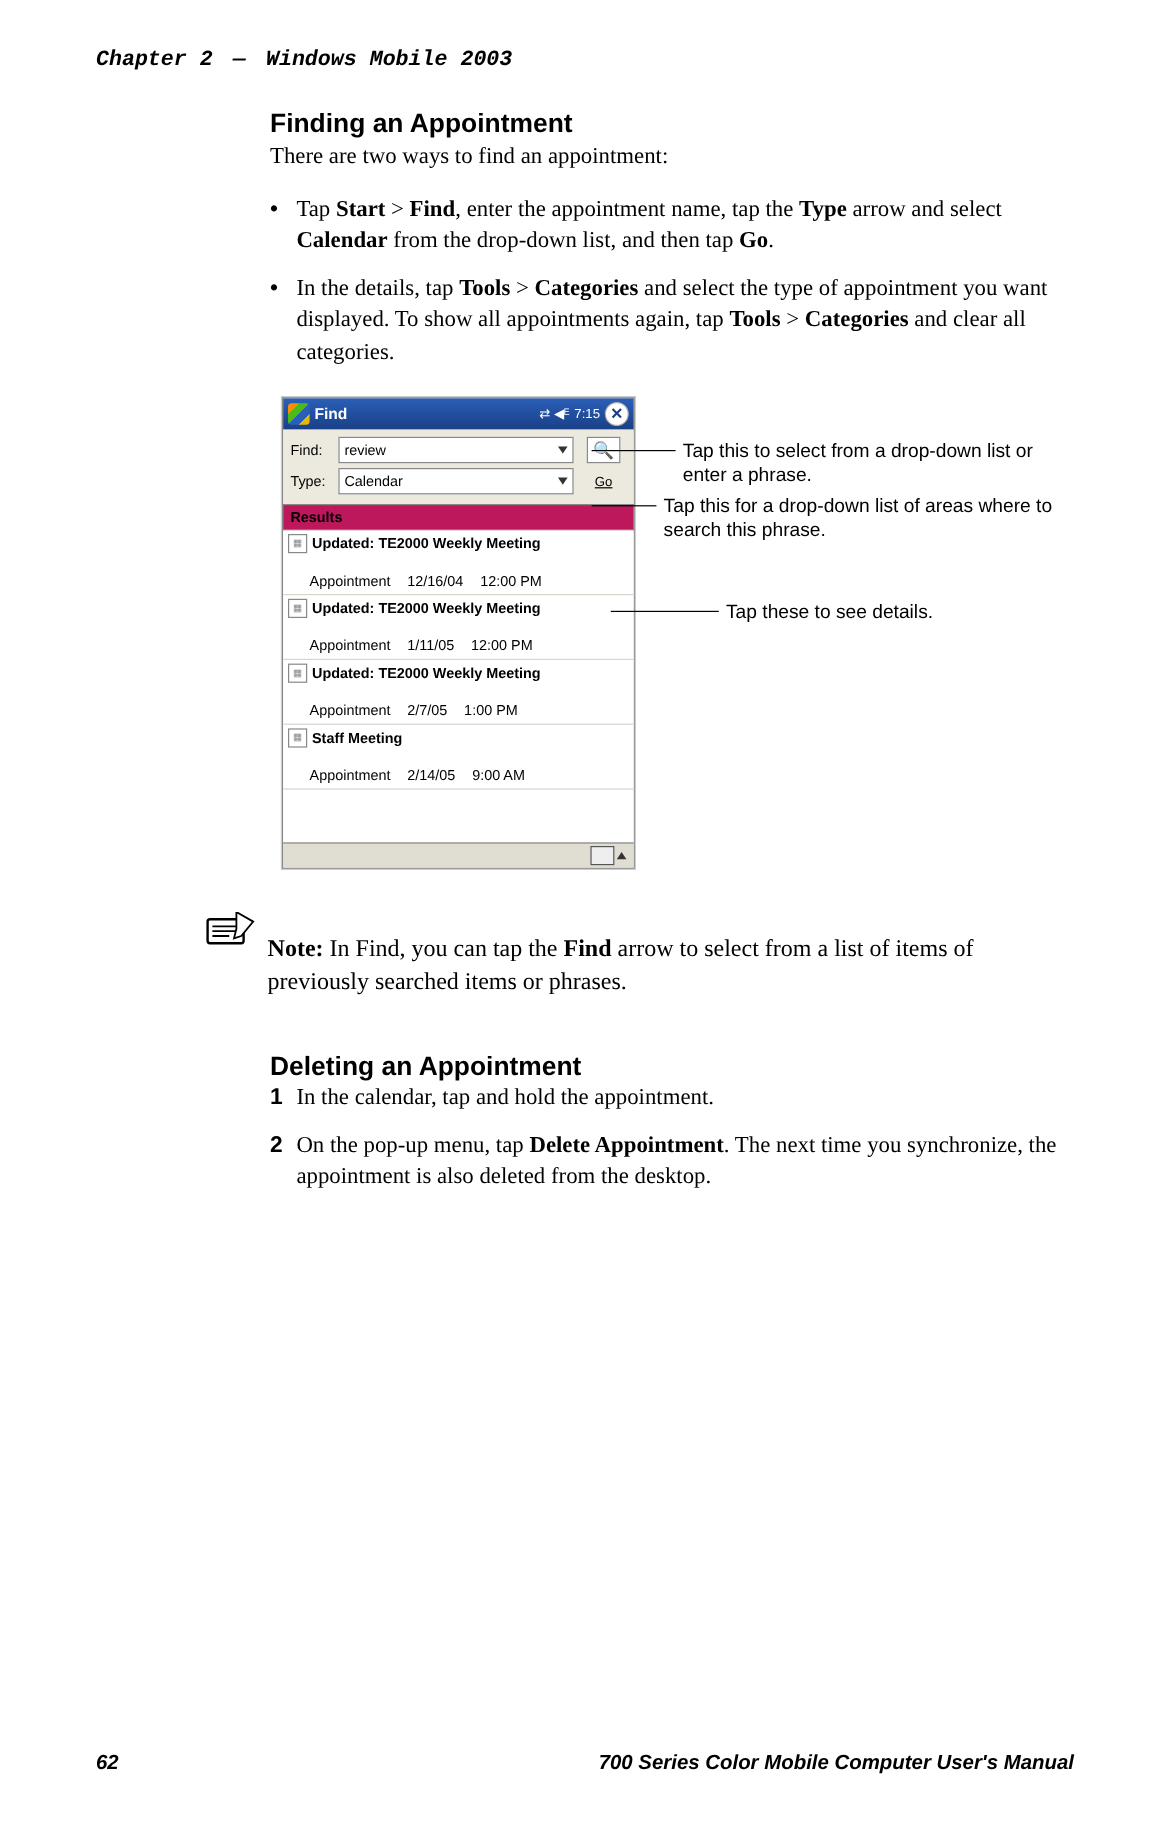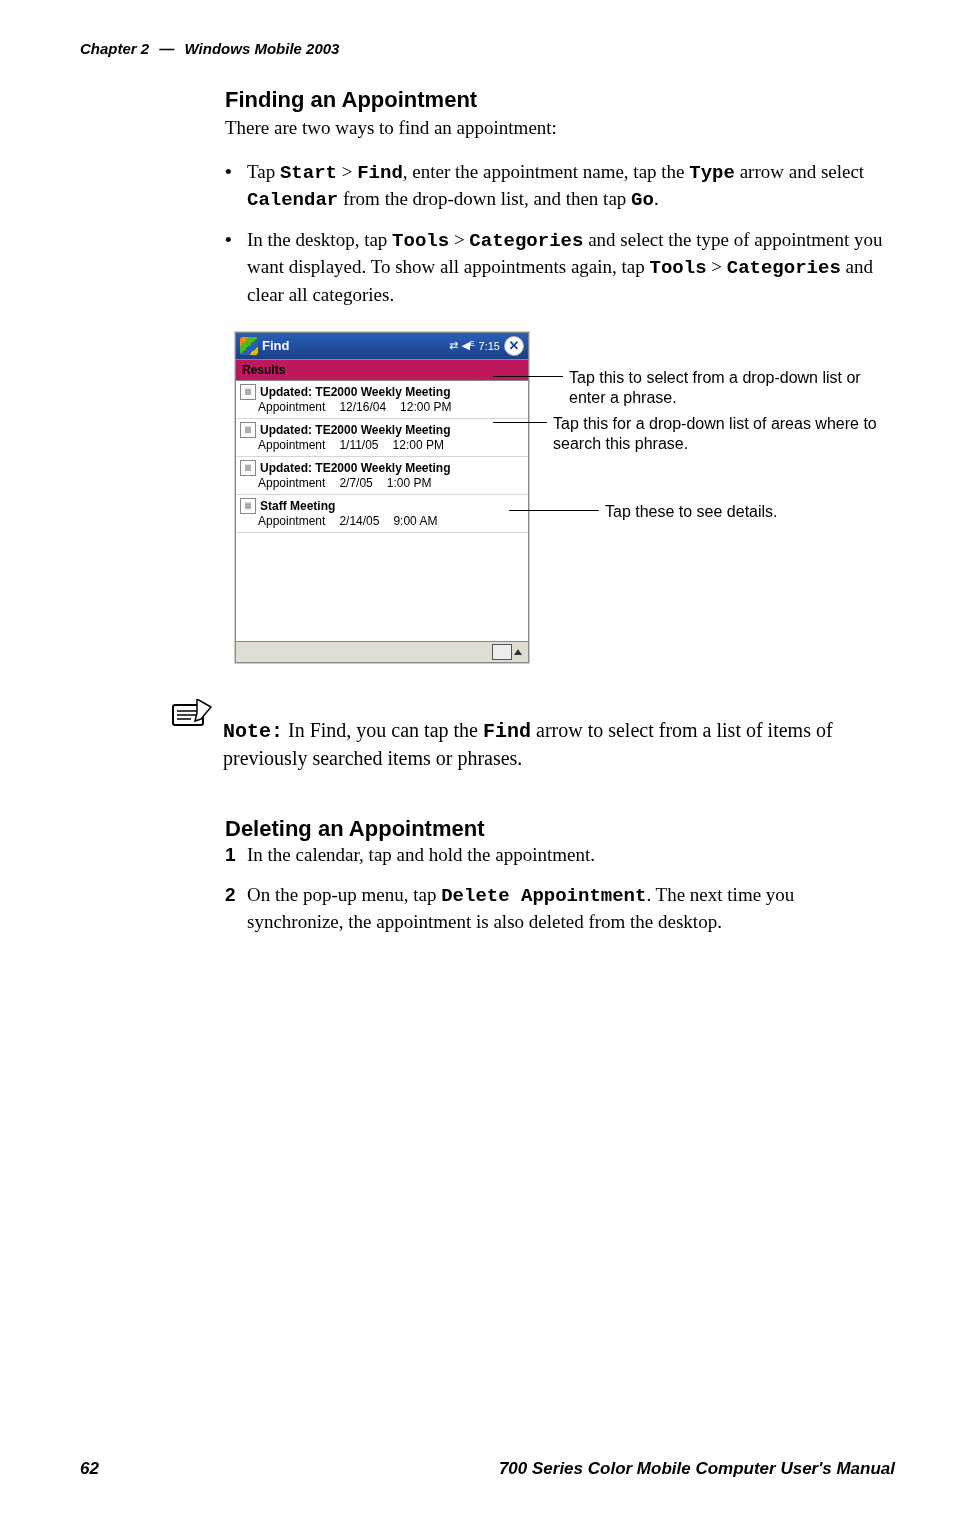--- a/index.html
+++ b/index.html
@@ -1,24 +1,24 @@
 <!DOCTYPE html>
 <html><head>
 <meta charset="utf-8">
 <style>
   html,body{margin:0;padding:0;background:#fff;color:#000;font-family:Georgia,'Times New Roman',serif;}
   .page{width:975px;height:1519px;margin:0 auto;position:relative;box-sizing:border-box;padding:40px 80px 60px 80px;}
-  .running-header{font-family:Liberation Sans, sans-serif;font-weight:900;font-style:italic;font-size:15px;}
+  .running-header{font-family:Liberation Mono, monospace;font-weight:900;font-style:italic;font-size:18px;}
   .body-col{margin-left:145px;margin-top:30px;}
   h2.sec{font-family:'Arial Black',Arial,sans-serif;font-weight:700;font-size:22px;margin:24px 0 0 0;}
   p.lead{font-size:19px;margin:2px 0 18px 0;line-height:1.35;}
   ul.bul{list-style:none;padding:0;margin:0;}
   ul.bul>li{position:relative;padding-left:22px;font-size:19px;line-height:1.38;margin-bottom:14px;}
   ul.bul>li::before{content:"•";position:absolute;left:0;top:0;font-family:Arial,sans-serif;}
-  b{font-weight:bold;font-family:Liberation Mono, monospace;}
+  b{font-weight:bold;}
   .fig-row{display:flex;align-items:flex-start;margin-top:24px;}
   .device{width:292px;background:#f5f3ee;border:1px solid #888;box-shadow:0 0 0 1px #ccc;position:relative;flex-shrink:0;margin-left:10px;}
   .titlebar{height:26px;background:linear-gradient(#2a5fb7,#1a3f87);color:#fff;font-size:13px;display:flex;align-items:center;padding:0 4px;font-family:Tahoma,Arial,sans-serif;font-weight:bold;}
   .titlebar .flag{width:18px;height:18px;background:linear-gradient(135deg,#ff8c00 0 25%,#4cbb17 25% 50%,#2a5fb7 50% 75%,#e6b800 75%);border-radius:3px;margin-right:4px;}
   .titlebar .gap{flex:1;}
   .titlebar .clock{font-weight:normal;font-size:11px;margin-right:4px;white-space:nowrap;}
   .titlebar .closebtn{width:18px;height:18px;border-radius:50%;background:#fff;color:#1a3f87;font-weight:bold;display:flex;align-items:center;justify-content:center;font-size:13px;font-family:Arial,sans-serif;border:1px solid #b0b0b0;}
   .form-area{background:#eceade;padding:6px 6px 4px 6px;font-family:Tahoma,Arial,sans-serif;font-size:12px;}
   .frow{display:flex;align-items:center;margin-bottom:4px;}
   .flabel{width:40px;}
@@ -28,21 +28,21 @@
   .go-cell .ico{width:26px;height:20px;background:#fff;border:1px solid #888;display:flex;align-items:center;justify-content:center;}
   .go-cell .ico span{font-size:14px;}
   .go-cell .lbl{font-size:11px;text-decoration:underline;margin-top:2px;}
   .results-hdr{background:#be185d;font-family:Tahoma,Arial,sans-serif;font-size:12px;font-weight:bold;padding:3px 6px;border-top:1px solid #888;border-bottom:1px solid #888;}
   .results{background:#fff;height:260px;font-family:Tahoma,Arial,sans-serif;font-size:12px;overflow:hidden;}
   .res-item{border-bottom:1px solid #d8d5cc;padding:3px 4px 4px 4px;}
   .res-item .ln1{display:flex;align-items:center;}
   .res-item .ln1 .ric{width:14px;height:14px;border:1px solid #888;background:#fff;margin-right:4px;display:flex;align-items:center;justify-content:center;font-size:8px;color:#888;}
   .res-item .ln1 .ttl{font-weight:bold;}
   .res-item .ln2{padding-left:18px;display:flex;}
-  .res-item .ln2 span{margin-right:14px;}
+  .res-item .ln2 span{margin-right:14px;margin-top:16px;}
   .sip{height:20px;background:#e0ddd3;border-top:1px solid #888;display:flex;justify-content:flex-end;align-items:center;padding-right:6px;font-size:10px;font-family:Arial;}
   .sip .kbd{width:18px;height:14px;border:1px solid #555;background:#eee;margin-right:2px;}
   .sip .up{width:0;height:0;border-left:4px solid transparent;border-right:4px solid transparent;border-bottom:6px solid #333;}
   .leaders{position:relative;flex:1;font-family:Arial,Helvetica,sans-serif;font-size:16px;}
   .leader{position:absolute;display:flex;align-items:flex-start;}
   .leader .line{border-top:1px solid #000;flex-shrink:0;}
   .leader .txt{margin-left:6px;line-height:1.25;}
   .note-row{display:flex;align-items:flex-start;margin-top:34px;}
   .note-icon{width:42px;flex-shrink:0;margin-right:10px;margin-top:2px;margin-left:-54px;}
   .note-icon svg{display:block;}
@@ -66,34 +66,58 @@
   <div class="body-col">
 
     <h2 class="sec">Finding an Appointment</h2>
     <p class="lead">There are two ways to find an appointment:</p>
 
     <ul class="bul">
       <li>
         <span>Tap </span><b>Start</b><span> &gt; </span><b>Find</b><span>, enter the appointment name, tap the </span><b>Type</b><span> arrow and select </span><b>Calendar</b><span> from the drop-down list, and then tap </span><b>Go</b><span>.</span>
       </li>
       <li>
-        <span>In the desktop, tap </span><b>Tools</b><span> &gt; </span><b>Categories</b><span> and select the type of appoint­ment you want displayed. To show all appointments again, tap </span><b>Tools</b><span> &gt; </span><b>Categories</b><span> and clear all categories.</span>
+        <span>In the details, tap </span><b>Tools</b><span> &gt; </span><b>Categories</b><span> and select the type of appoint­ment you want displayed. To show all appointments again, tap </span><b>Tools</b><span> &gt; </span><b>Categories</b><span> and clear all categories.</span>
       </li>
     </ul>
 
     <div class="fig-row">
 
       <div class="device">
         <div class="titlebar">
           <span class="flag"></span>
           <span>Find</span>
           <span class="gap"></span>
           <span class="clock">⇄ ◀ᴱ</span>
           <span class="clock">7:15</span>
           <span class="closebtn">✕</span>
+        </div>
+        <div class="form-area">
+          <div class="frow">
+            <span class="flabel">Find:</span>
+            <div class="fbox">
+              <span>review</span>
+              <span class="tri"></span>
+            </div>
+            <div class="go-cell">
+              <div class="ico">
+                  <span>🔍</span>
+                </div>
+            </div>
+          </div>
+          <div class="frow">
+            <span class="flabel">Type:</span>
+            <div class="fbox">
+              <span>Calendar</span>
+              <span class="tri"></span>
+            </div>
+            <div class="go-cell">
+              <span class="lbl">Go</span>
+            </div>
+          </div>
         </div>
         <div class="results-hdr">Results</div>
         <div class="results">
           <div class="res-item">
             <div class="ln1">
                 <span class="ric">▦</span>
                 <span class="ttl">Updated: TE2000 Weekly Meeting</span>
               </div>
             <div class="ln2">
                 <span>Appointment</span>

